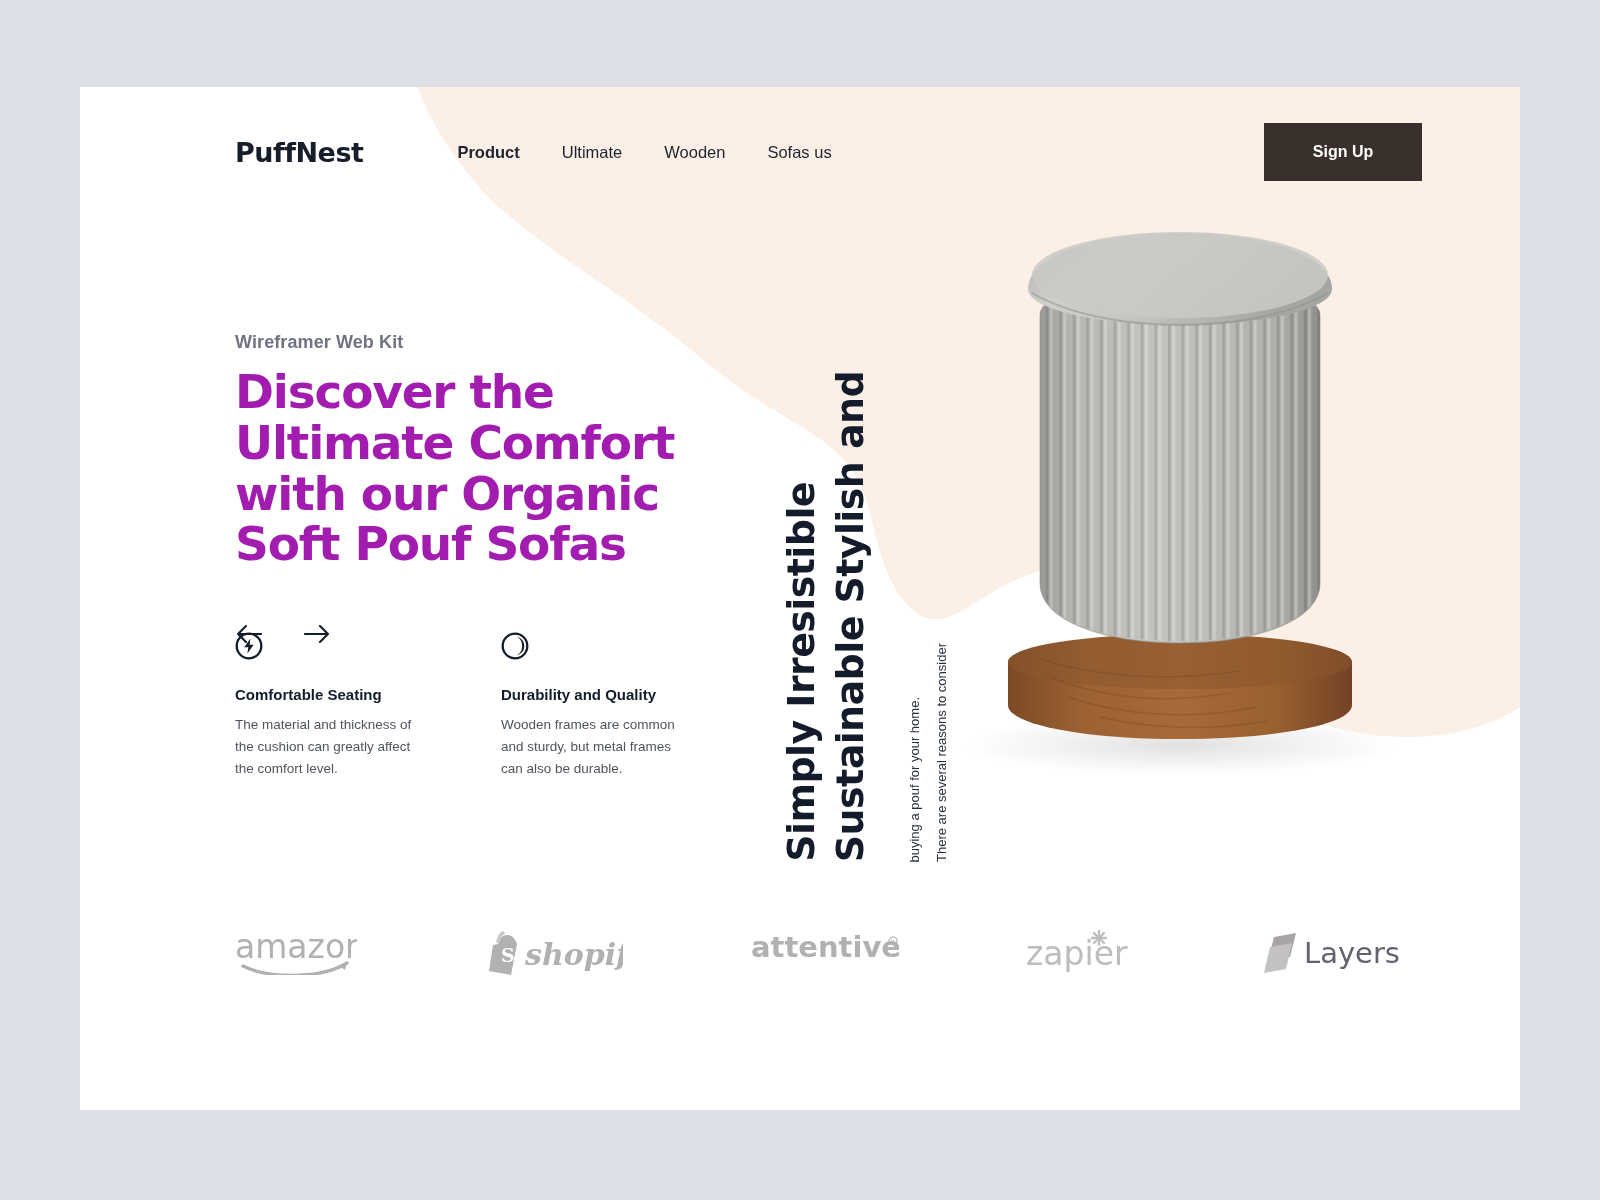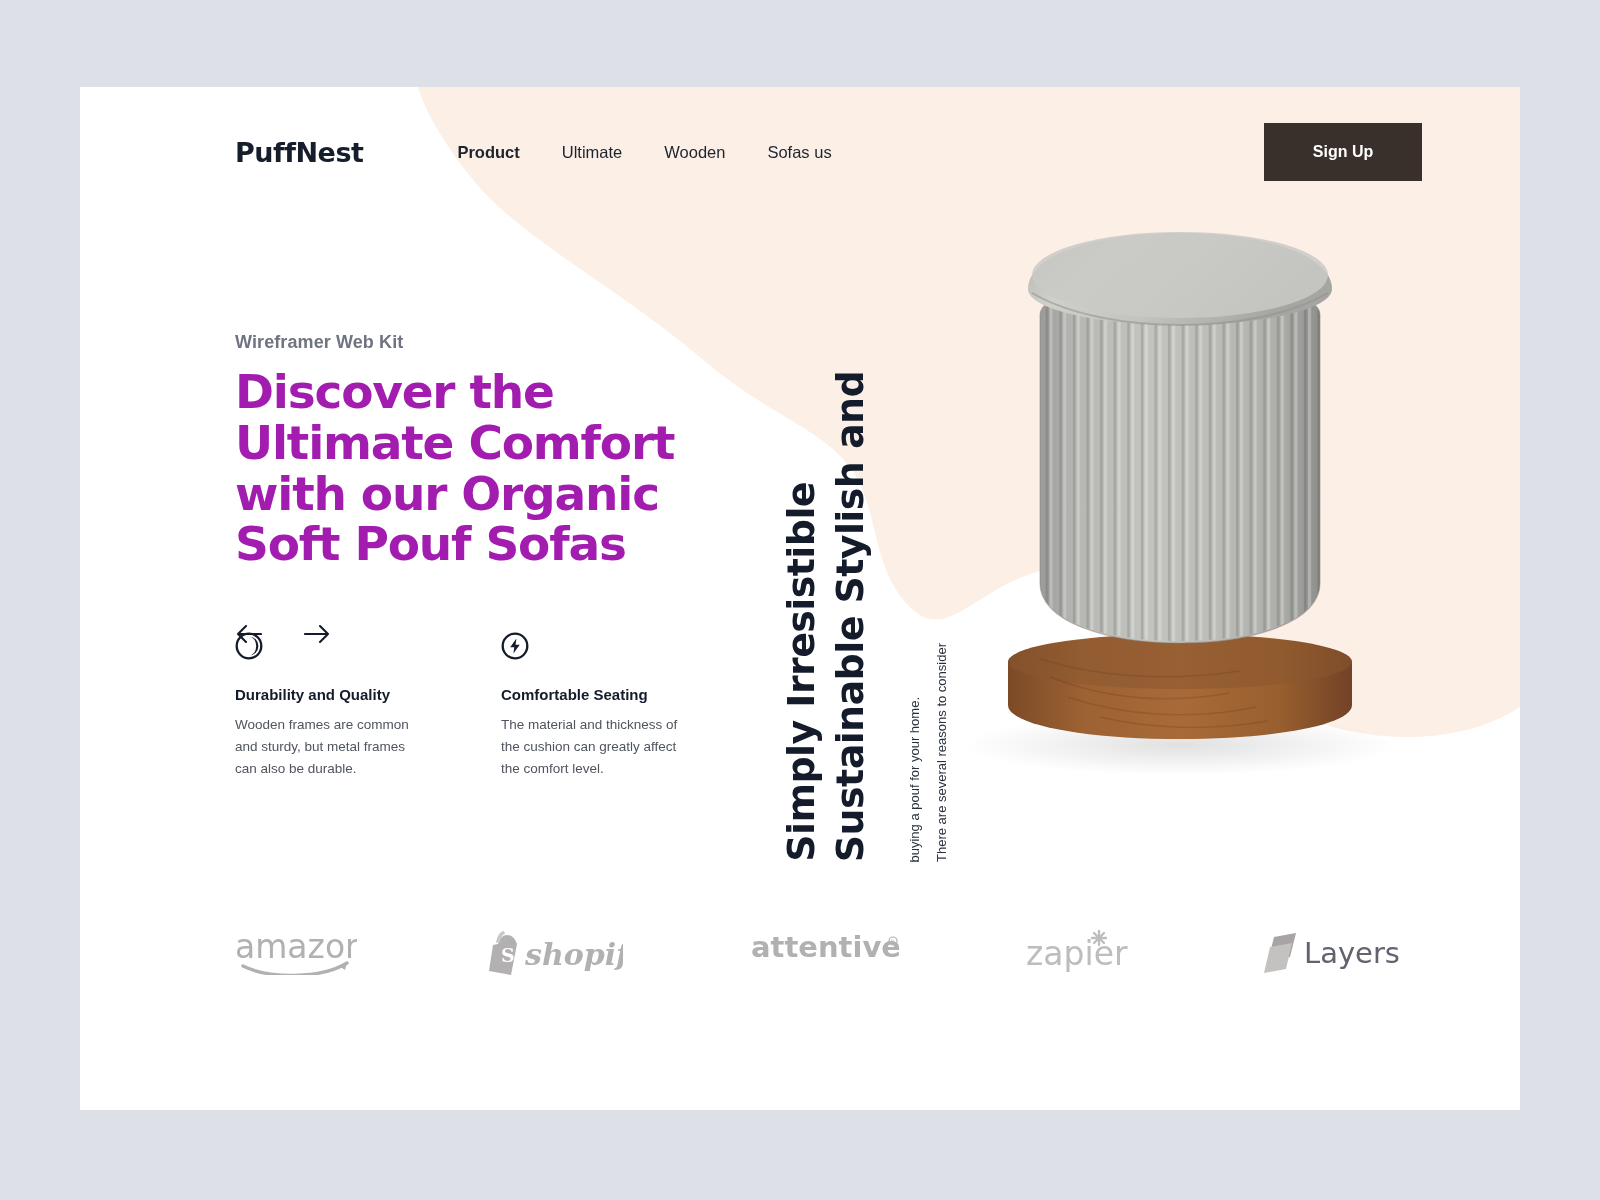--- a/index.html
+++ b/index.html
@@ -182,35 +182,35 @@
           </svg>
         </button>
       </div>
     </div>
 
     <div class="features">
       <div class="feature">
         <div class="feature-icon">
           <svg width="28" height="28" viewBox="0 0 28 28">
             <circle cx="14" cy="14" r="12.3" fill="none" stroke="#141c2b" stroke-width="2.3"></circle>
+            <path d="M15.4,6.6 L9.2,15.3 L13.3,15.3 L12.4,21.6 L18.7,12.7 L14.6,12.7 Z" fill="#141c2b"></path>
+          </svg>
+        </div>
+        <div class="feature-title">Comfortable Seating</div>
+        <div class="feature-desc">The material and thickness of the cushion can greatly affect the comfort level.</div>
+      </div>
+      <div class="feature">
+        <div class="feature-icon">
+          <svg width="28" height="28" viewBox="0 0 28 28">
+            <circle cx="14" cy="14" r="12.3" fill="none" stroke="#141c2b" stroke-width="2.3"></circle>
             <path d="M14,4.6 A9.4,9.4 0 0,1 14,23.4 A7.2,9.4 0 0,0 14,4.6 Z" fill="#141c2b"></path>
           </svg>
         </div>
         <div class="feature-title">Durability and Quality</div>
         <div class="feature-desc">Wooden frames are common and sturdy, but metal frames can also be durable.</div>
-      </div>
-      <div class="feature">
-        <div class="feature-icon">
-          <svg width="28" height="28" viewBox="0 0 28 28">
-            <circle cx="14" cy="14" r="12.3" fill="none" stroke="#141c2b" stroke-width="2.3"></circle>
-            <path d="M15.4,6.6 L9.2,15.3 L13.3,15.3 L12.4,21.6 L18.7,12.7 L14.6,12.7 Z" fill="#141c2b"></path>
-          </svg>
-        </div>
-        <div class="feature-title">Comfortable Seating</div>
-        <div class="feature-desc">The material and thickness of the cushion can greatly affect the comfort level.</div>
       </div>
     </div>
 
     <div class="vertical-wrap">
       <div class="vtext">Simply Irresistible</div>
       <div class="vtext">Sustainable Stylish and</div>
       <div class="vsub">buying a pouf for your home.</div>
       <div class="vsub" style="margin-left:0">There are several reasons to consider</div>
     </div>
 

